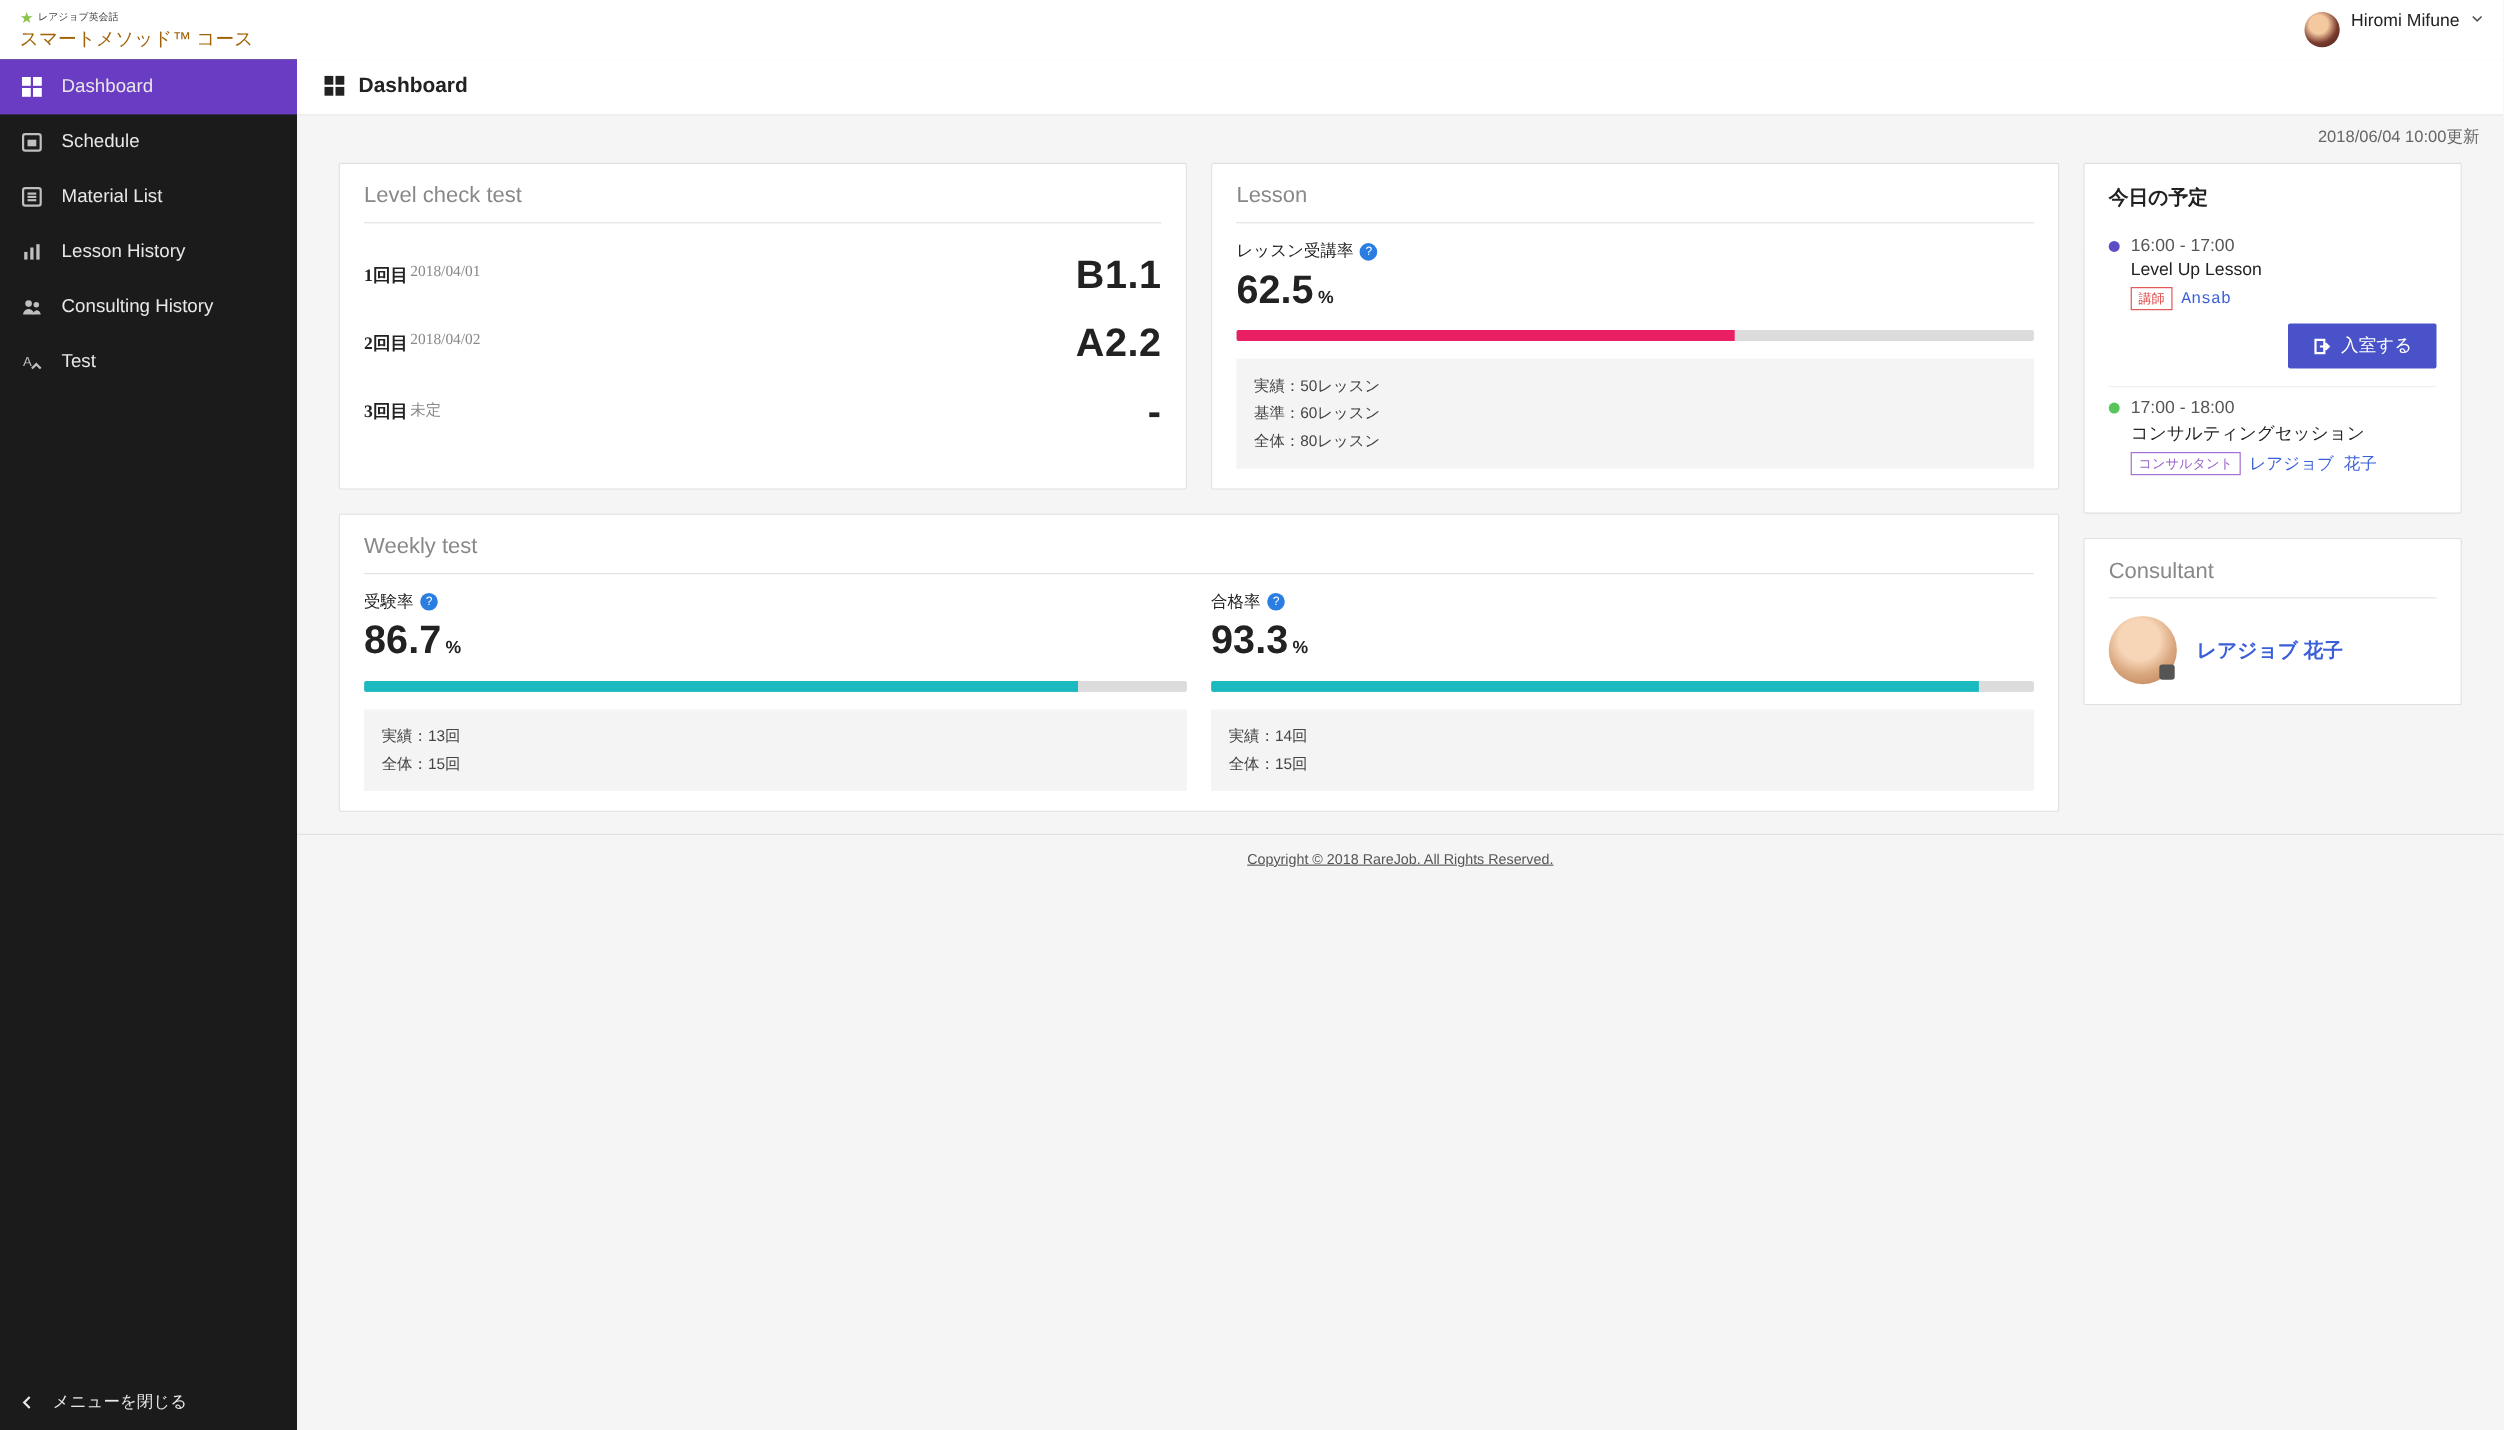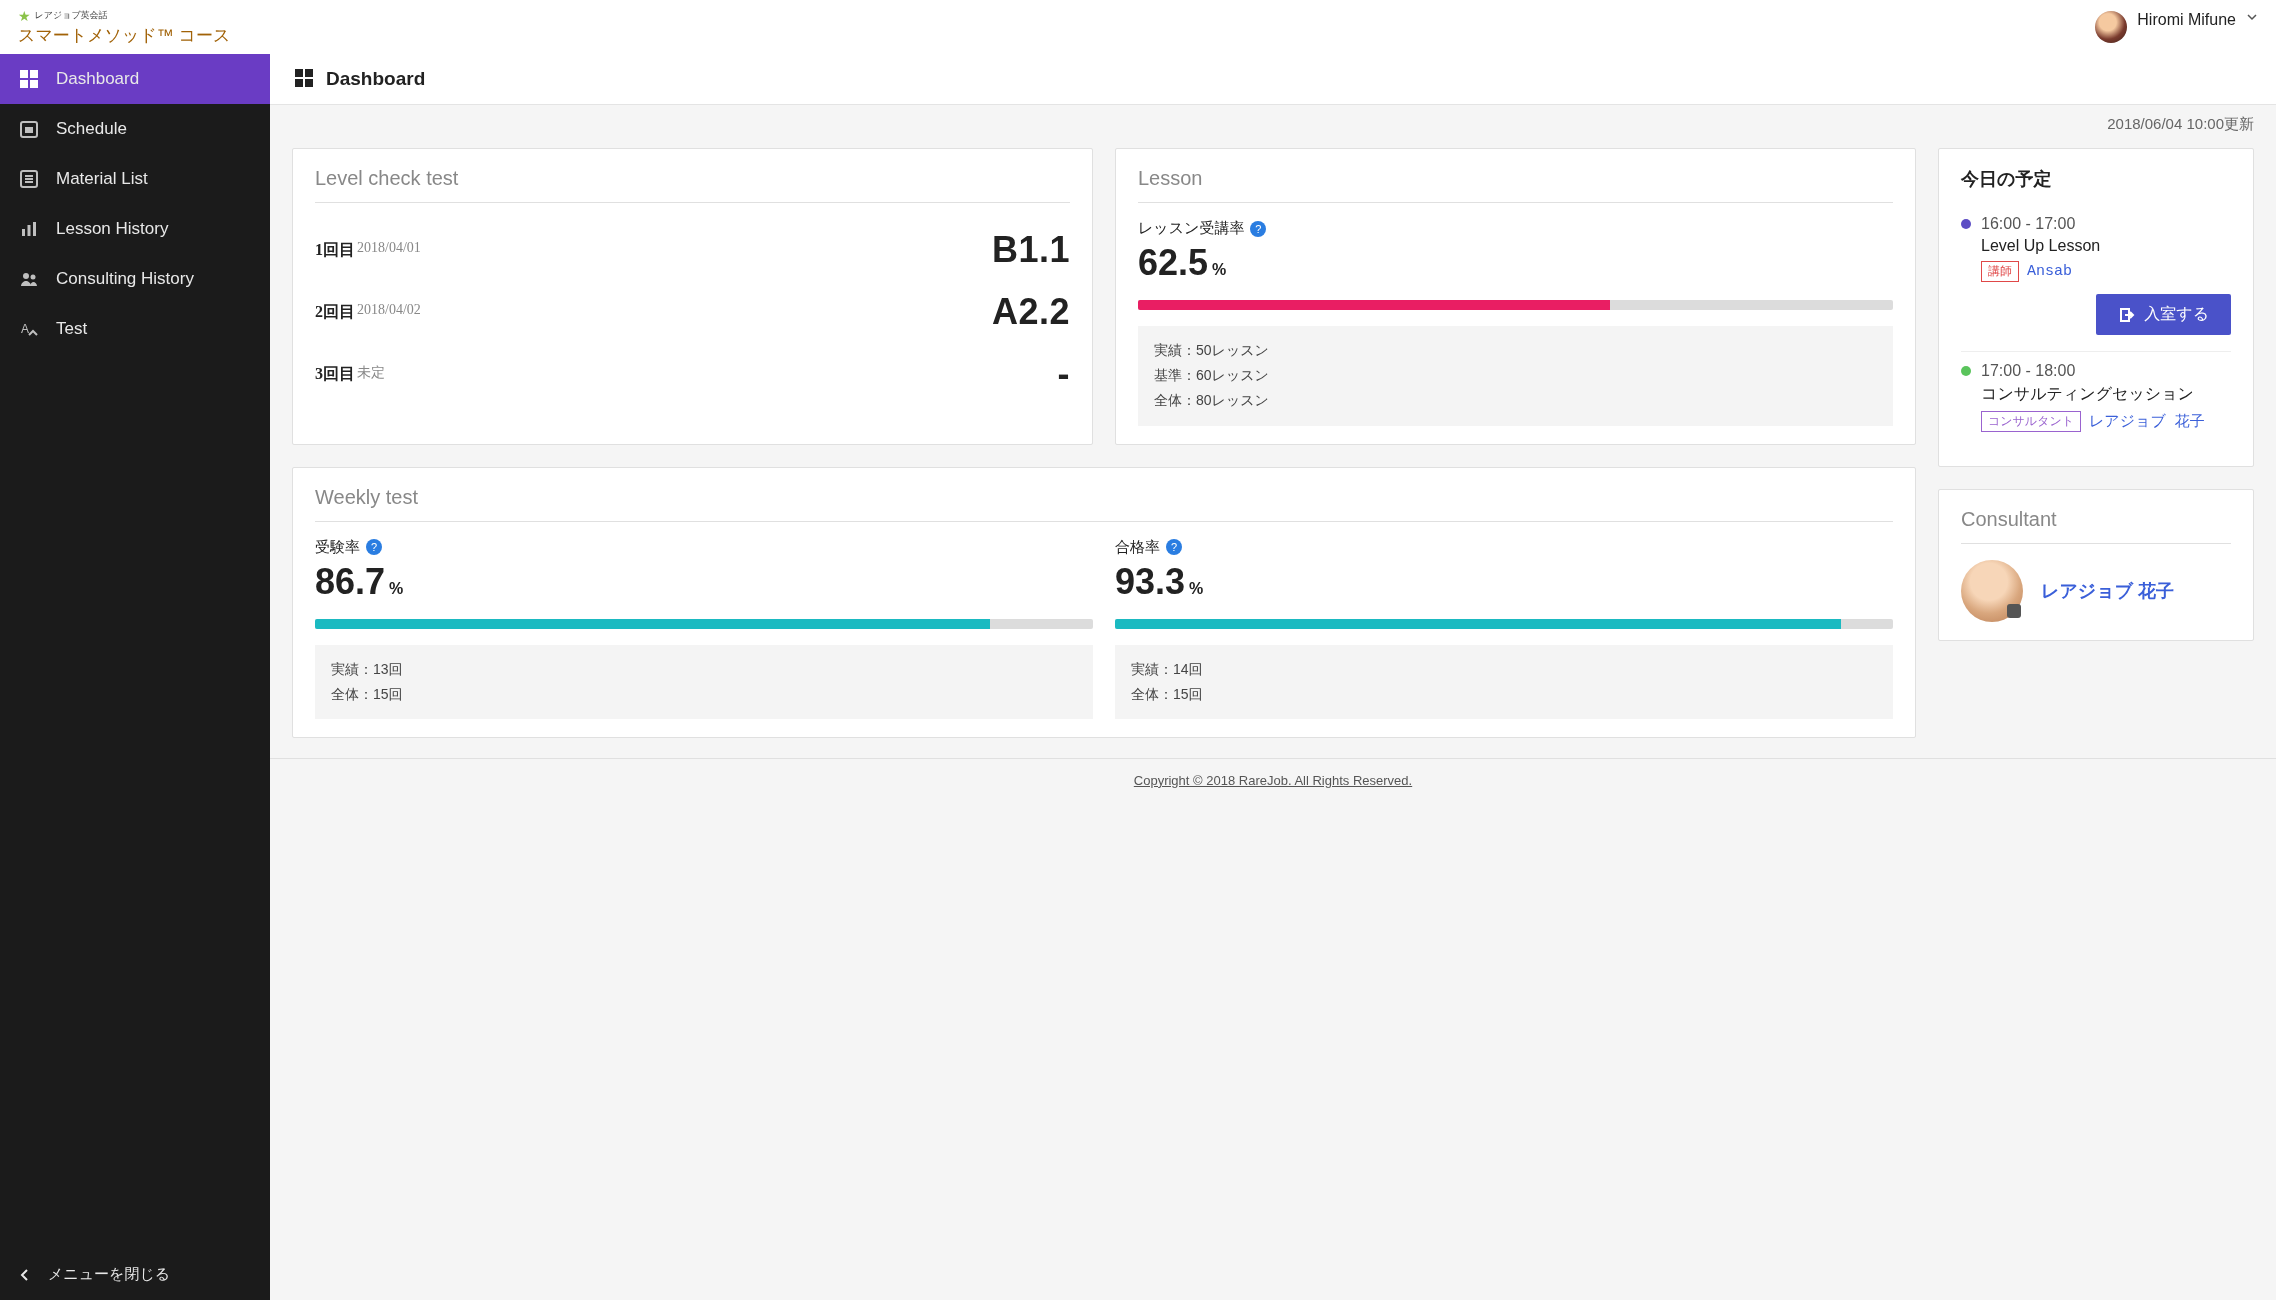--- a/index.html
+++ b/index.html
@@ -28,23 +28,23 @@
 .sidebar-item .icon { width: 22px; height: 22px; display: flex; align-items: center; justify-content: center; color: #bfbfbf; }
 .sidebar-item.active .icon { color: #fff; }
 .sidebar-footer { display: flex; align-items: center; gap: 16px; padding: 16px 18px; font-size: 15px; cursor: pointer; color: #e8e8e8; }
 
 
 .main { flex: 1; display: flex; flex-direction: column; overflow: auto; }
 .page-header { background: #fff; padding: 14px 24px; display: flex; align-items: center; gap: 10px; font-size: 19px; font-weight: 700; border-bottom: 1px solid #e4e4e4; }
 .page-header .icon { width: 22px; height: 22px; }
 .update-bar { text-align: right; padding: 10px 22px 0; font-size: 15px; color: #666; }
 
-.content { padding: 14px 22px 20px; display: flex; gap: 22px; align-items: flex-start; }
+.content { padding: 14px 38px 20px; display: flex; gap: 22px; align-items: flex-start; }
 .col-left { flex: 1; display: flex; flex-direction: column; gap: 22px; }
-.col-right { width: 316px; display: flex; flex-direction: column; gap: 22px; }
+.col-right { width: 344px; display: flex; flex-direction: column; gap: 22px; }
 
 .card { background: #fff; border: 1px solid #e0e0e0; border-radius: 2px; padding: 18px 22px; }
 .card-title { font-size: 20px; color: #888; font-weight: 400; border-bottom: 1px solid #e0e0e0; padding-bottom: 12px; margin-bottom: 16px; }
 
 .row2 { display: flex; gap: 22px; }
 .row2 > * { flex: 1; }
 
 
 .lc-row { display: flex; justify-content: space-between; align-items: center; padding: 10px 0; }
 .lc-left { display: flex; flex-direction: row; gap: 2px; font-family: Liberation Serif, serif; }

